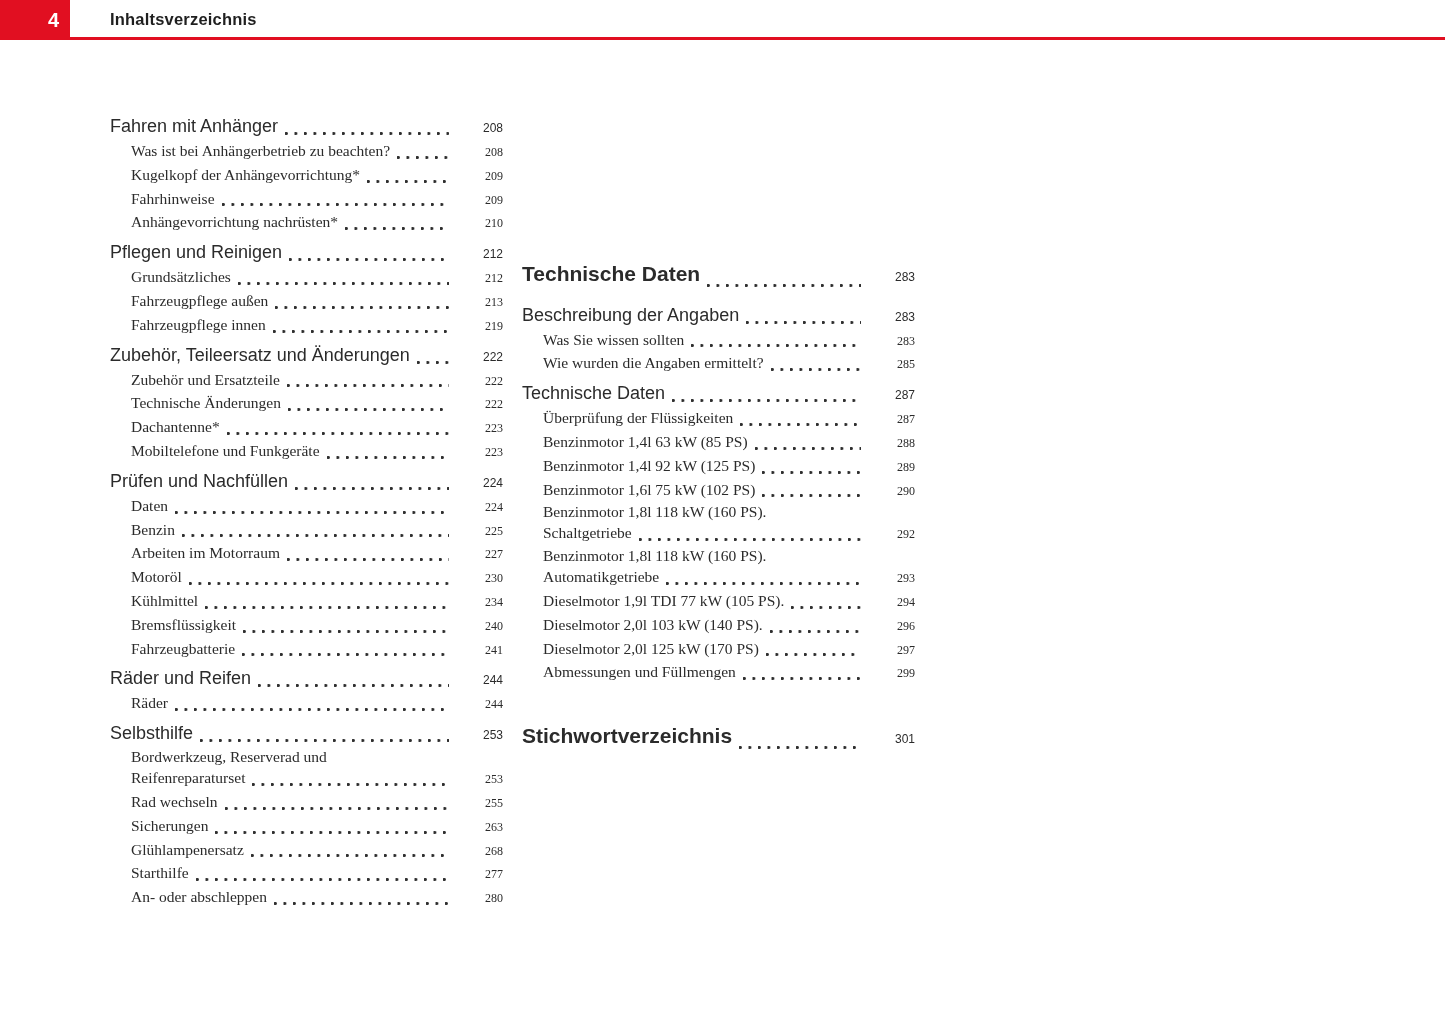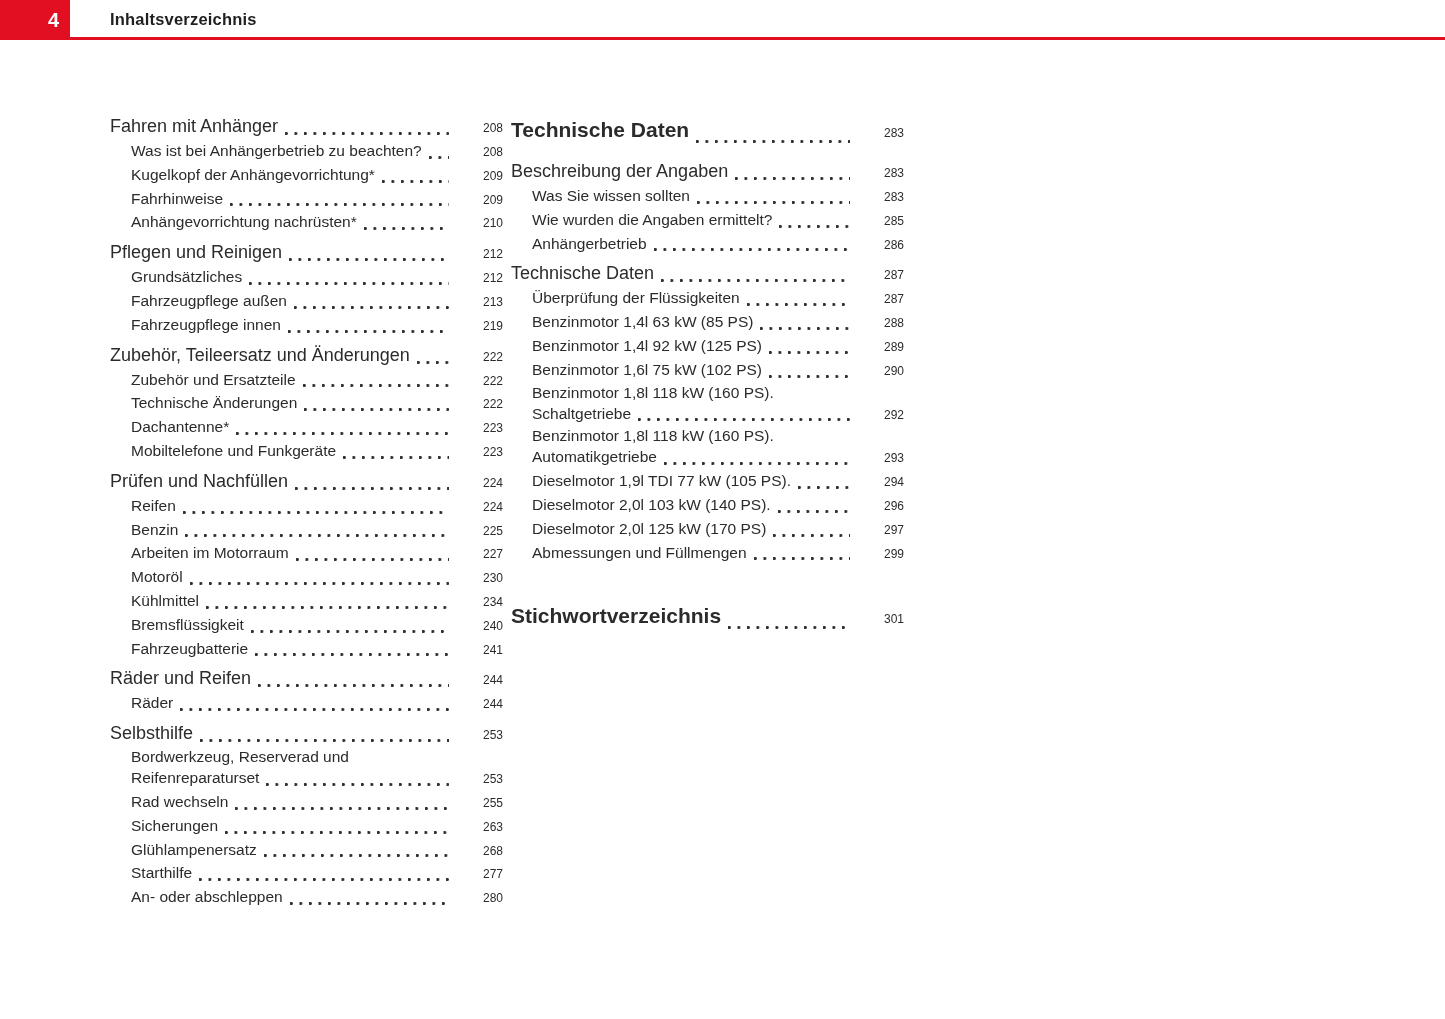--- a/index.html
+++ b/index.html
@@ -33,23 +33,24 @@
     line-height:39px;
     font-size:16.5px; font-weight:bold; letter-spacing:.2px;
     color:#1f1f1f;
     text-align:center;
   }
   
   .toc{
     display:flex;
     padding-left:110px;
     margin-top:75px;
+    align-items:center;
   }
   .col{ width:393px; }
-  .col + .col{ margin-left:8px; }
+  .col + .col{ margin-left:19px; }
 
   .row{
     display:flex; align-items:baseline;
     line-height:21.8px;
     font-size:15.5px;
   }
   .row .lbl{ white-space:nowrap; }
   .row .pg{
     flex:none; width:44px; text-align:right;
     font-size:12px;
@@ -73,21 +74,21 @@
     margin-top:6px;
   }
   .col > .section-row:first-child{ margin-top:0; }
   .chapter{
     font-size:21px; font-weight:bold;
     line-height:30px;
     margin-bottom:12px;
   }
   .chapter .pg{ font-weight:normal; }
   .gap-before{ margin-top:36px; }
-  .entry{ padding-left:21px; }
+  .entry{ padding-left:21px;font-family:Liberation Serif, serif; }
   .entry.pre{ line-height:20px; }
 </style>
 </head>
 <body>
 
 <div class="page">
 
   <header class="hdr">
     <div class="pagenum-box">
       <span>4</span>
@@ -166,21 +167,21 @@
           <span class="lbl">Mobiltelefone und Funkgeräte</span>
           <span class="dots"></span>
           <span class="pg">223</span>
         </div>
         <div class="row section-row">
           <span class="lbl">Prüfen und Nachfüllen</span>
           <span class="dots"></span>
           <span class="pg">224</span>
         </div>
         <div class="row entry">
-          <span class="lbl">Reifen</span>
+          <span class="lbl">Daten</span>
           <span class="dots"></span>
           <span class="pg">224</span>
         </div>
         <div class="row entry">
           <span class="lbl">Benzin</span>
           <span class="dots"></span>
           <span class="pg">225</span>
         </div>
         <div class="row entry">
           <span class="lbl">Arbeiten im Motorraum</span>
@@ -270,25 +271,20 @@
         <div class="row entry">
           <span class="lbl">Was Sie wissen sollten</span>
           <span class="dots"></span>
           <span class="pg">283</span>
         </div>
         <div class="row entry">
           <span class="lbl">Wie wurden die Angaben ermittelt?</span>
           <span class="dots"></span>
           <span class="pg">285</span>
         </div>
-        <div class="row entry">
-          <span class="lbl">Anhängerbetrieb</span>
-          <span class="dots"></span>
-          <span class="pg">286</span>
-        </div>
         <div class="row section-row">
           <span class="lbl">Technische Daten</span>
           <span class="dots"></span>
           <span class="pg">287</span>
         </div>
         <div class="row entry">
           <span class="lbl">Überprüfung der Flüssigkeiten</span>
           <span class="dots"></span>
           <span class="pg">287</span>
         </div>

